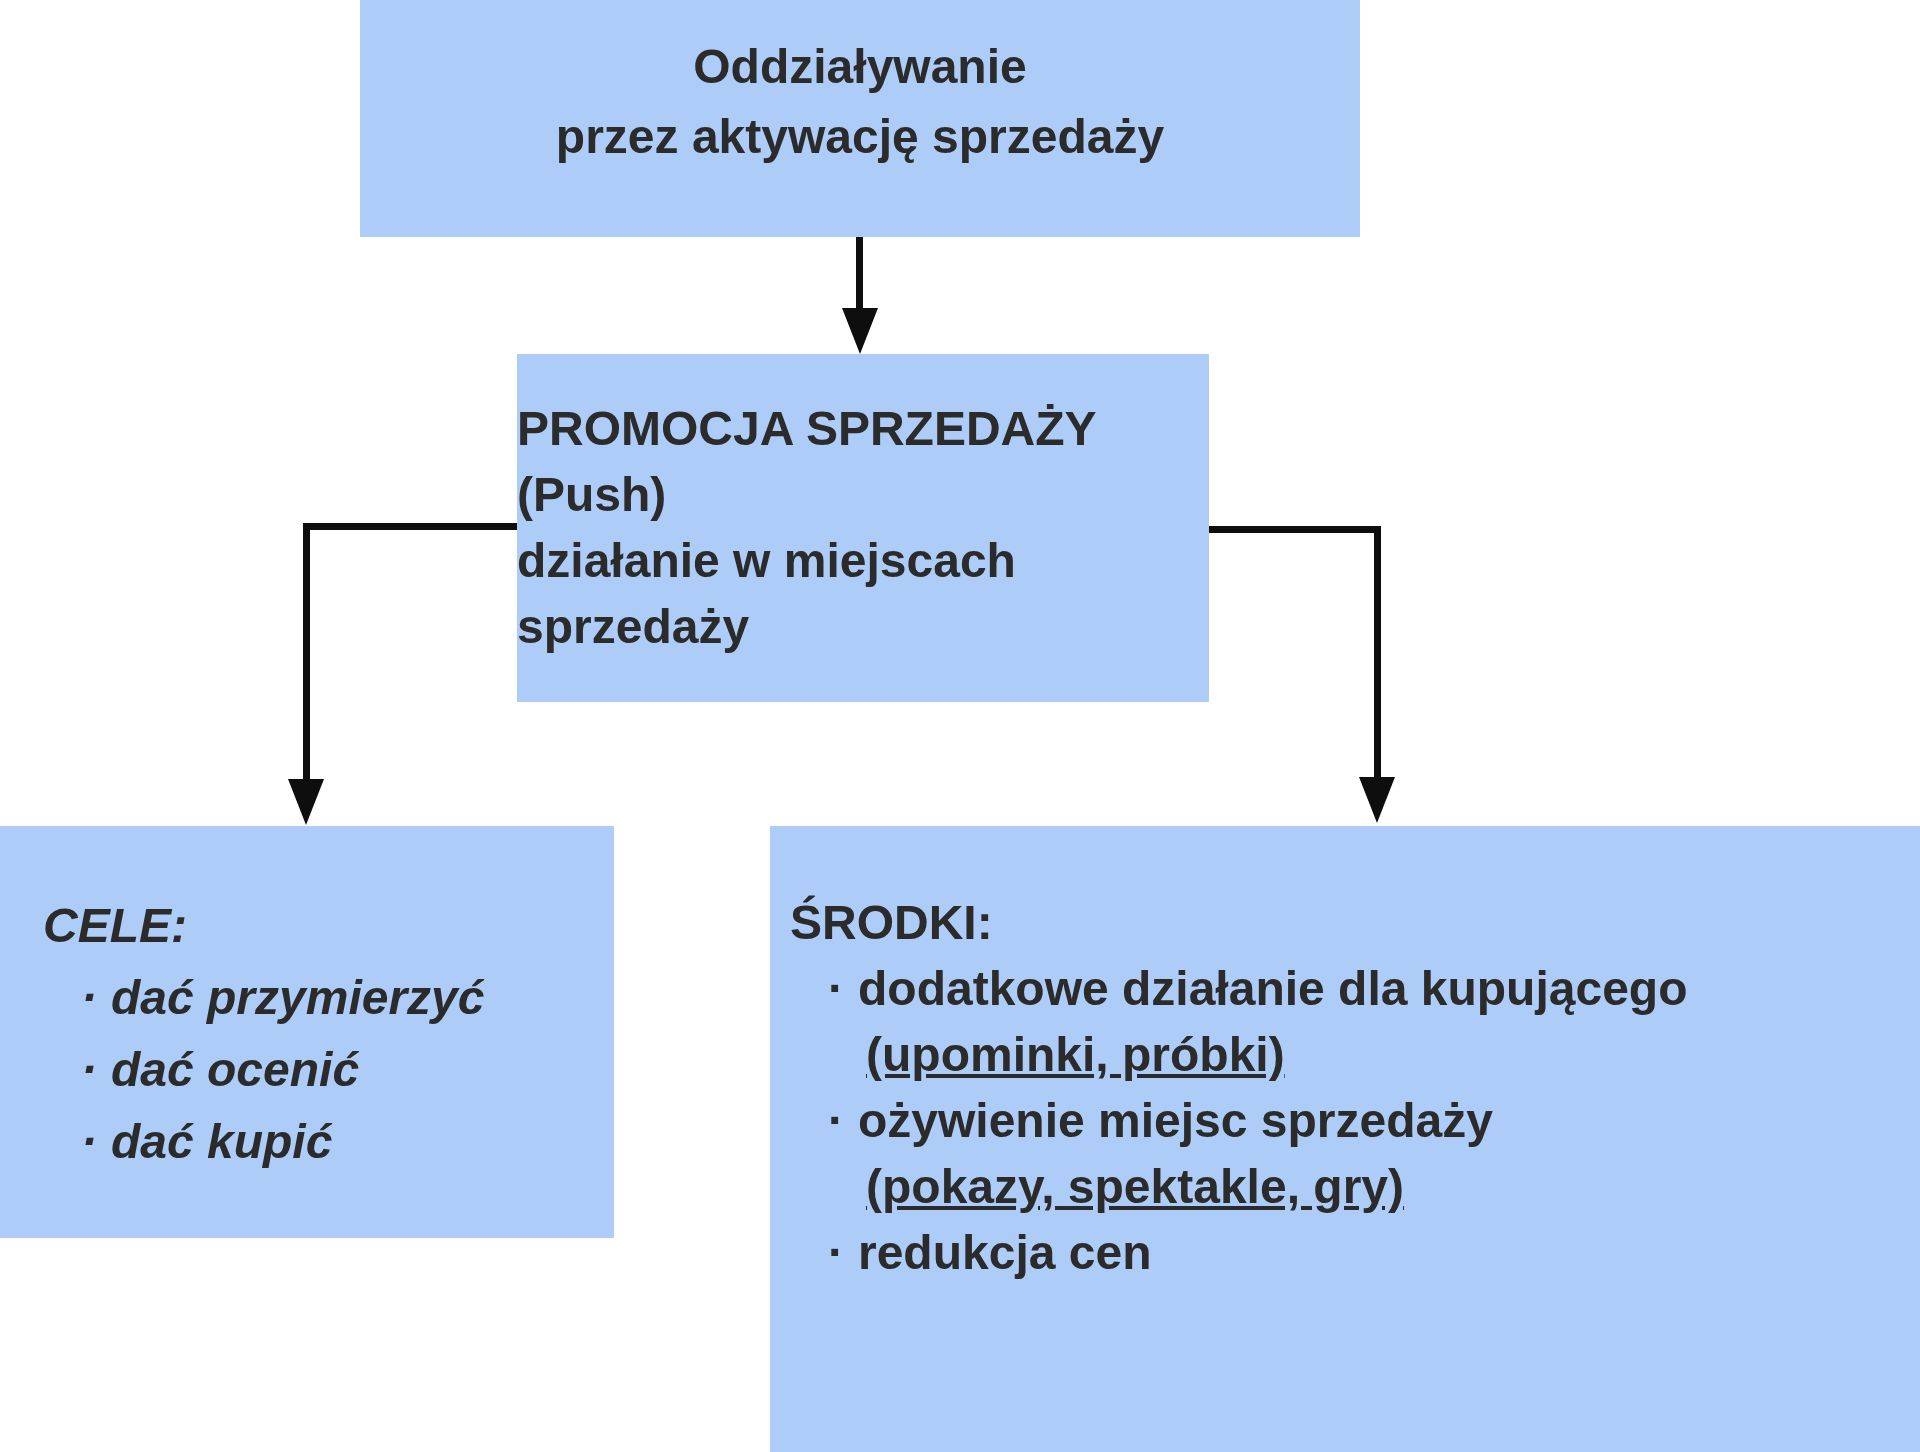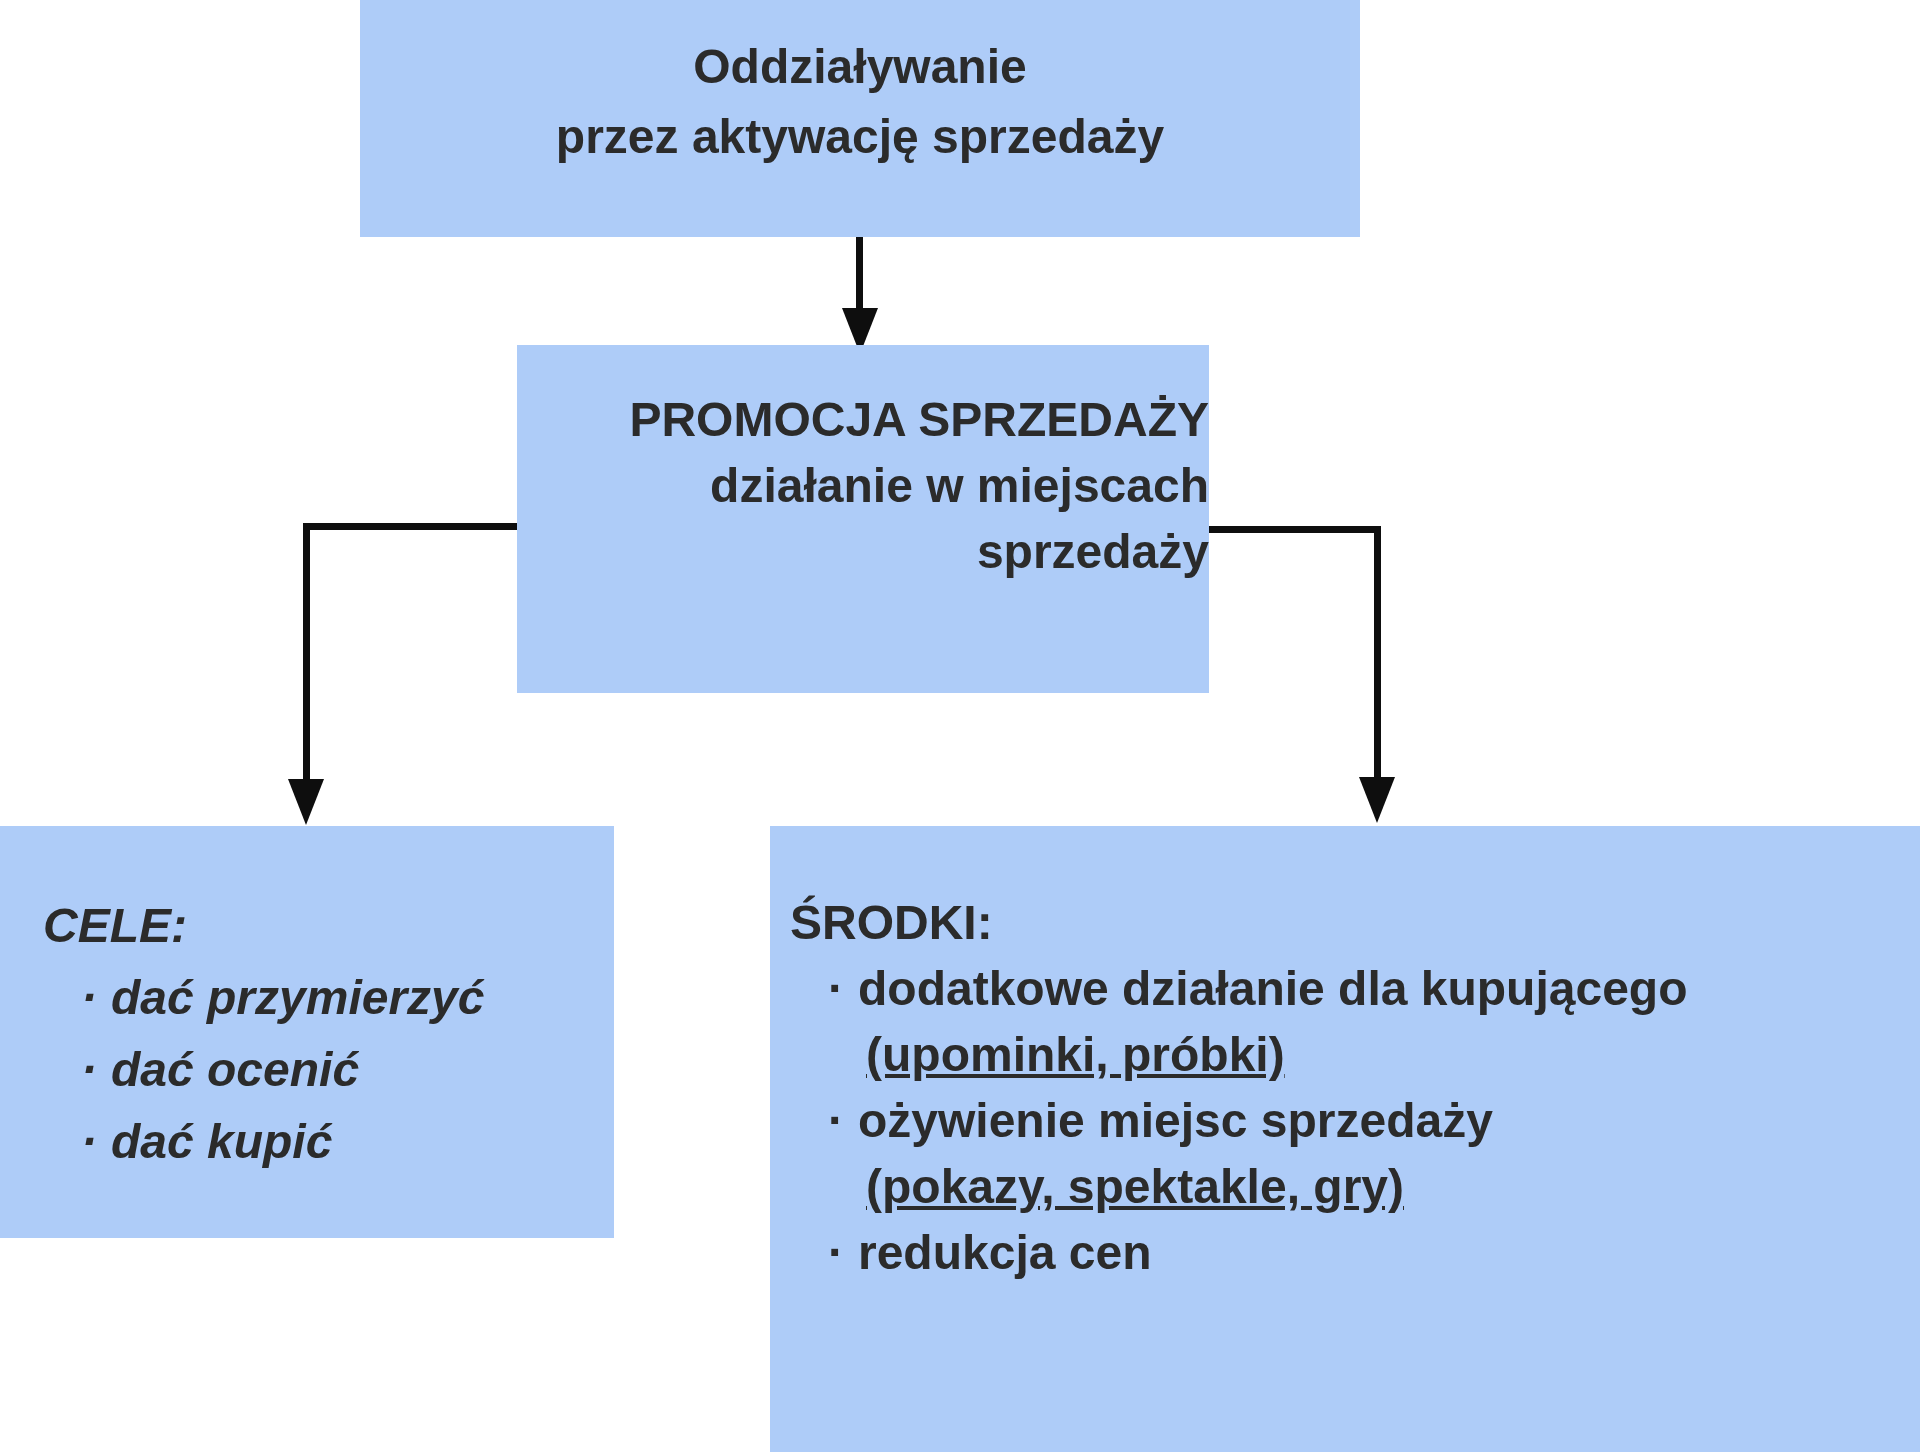--- a/index.html
+++ b/index.html
@@ -13,22 +13,22 @@
     background:#aeccf8;
     color:#2b2b2b;
     font-weight:700;
     box-sizing:border-box;
   }
   #box-top{
     left:360px;top:0;width:1000px;height:237px;
     font-size:48px;line-height:70px;text-align:center;padding-top:32px;
   }
   #box-middle{
-    left:517px;top:345px;width:692px;height:348px;
-    font-size:48px;line-height:66px;text-align:right;padding-top:42px;
+    left:517px;top:354px;width:692px;height:348px;
+    font-size:48px;line-height:66px;text-align:left;padding-top:42px;
   }
   #box-left{
     left:0;top:826px;width:614px;height:412px;
     font-size:48px;line-height:72px;padding:64px 0 0 43px;font-style:italic;
   }
   #box-right{
     left:770px;top:826px;width:1262px;height:626px;
     font-size:48px;line-height:66px;padding:64px 0 0 20px;
   }
   .bullet-line{padding-left:38px;}
@@ -59,20 +59,21 @@
 <div class="box" id="box-top">
   <div>Oddziaływanie</div>
   <div>przez aktywację sprzedaży</div>
 </div>
 
 <div class="line" id="arrow1-shaft"></div>
 <div class="arrowhead" id="arrow1-head"></div>
 
 <div class="box" id="box-middle">
   <div>PROMOCJA SPRZEDAŻY</div>
+  <div>(Push)</div>
   <div>działanie w miejscach</div>
   <div>sprzedaży</div>
 </div>
 
 <div class="line" id="conn-left-h"></div>
 <div class="line" id="conn-left-v"></div>
 <div class="arrowhead" id="conn-left-head"></div>
 
 <div class="line" id="conn-right-h"></div>
 <div class="line" id="conn-right-v"></div>

